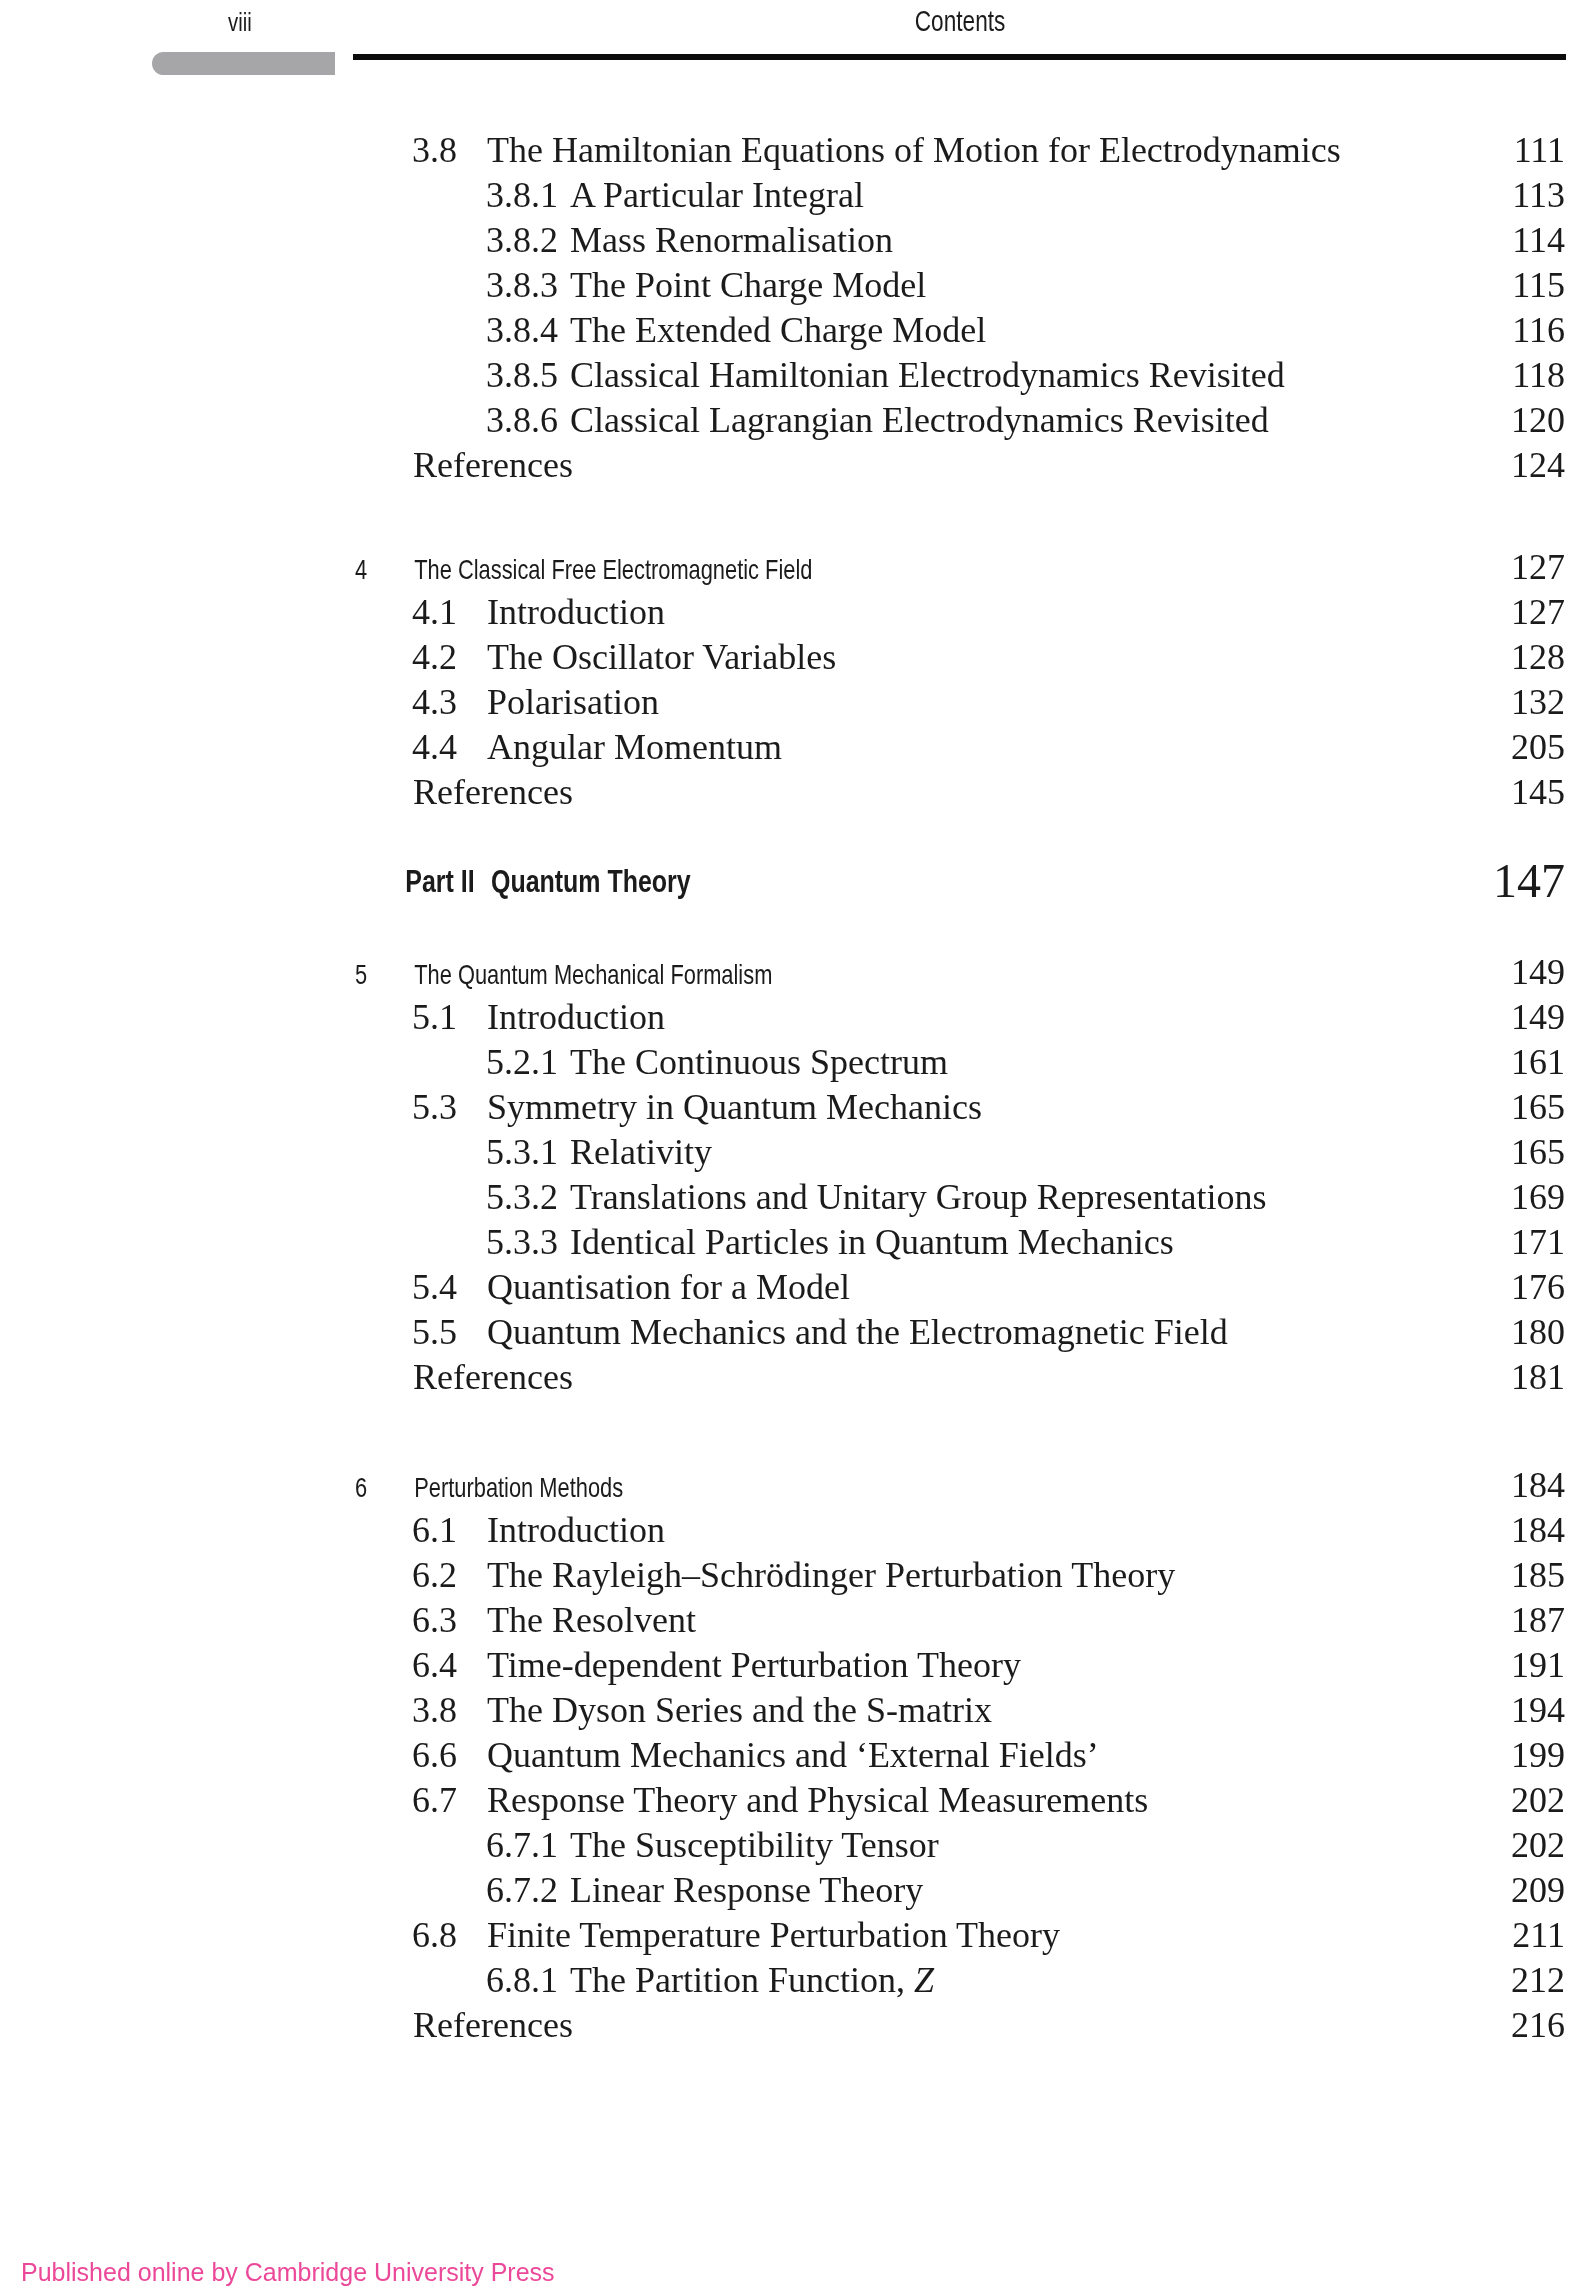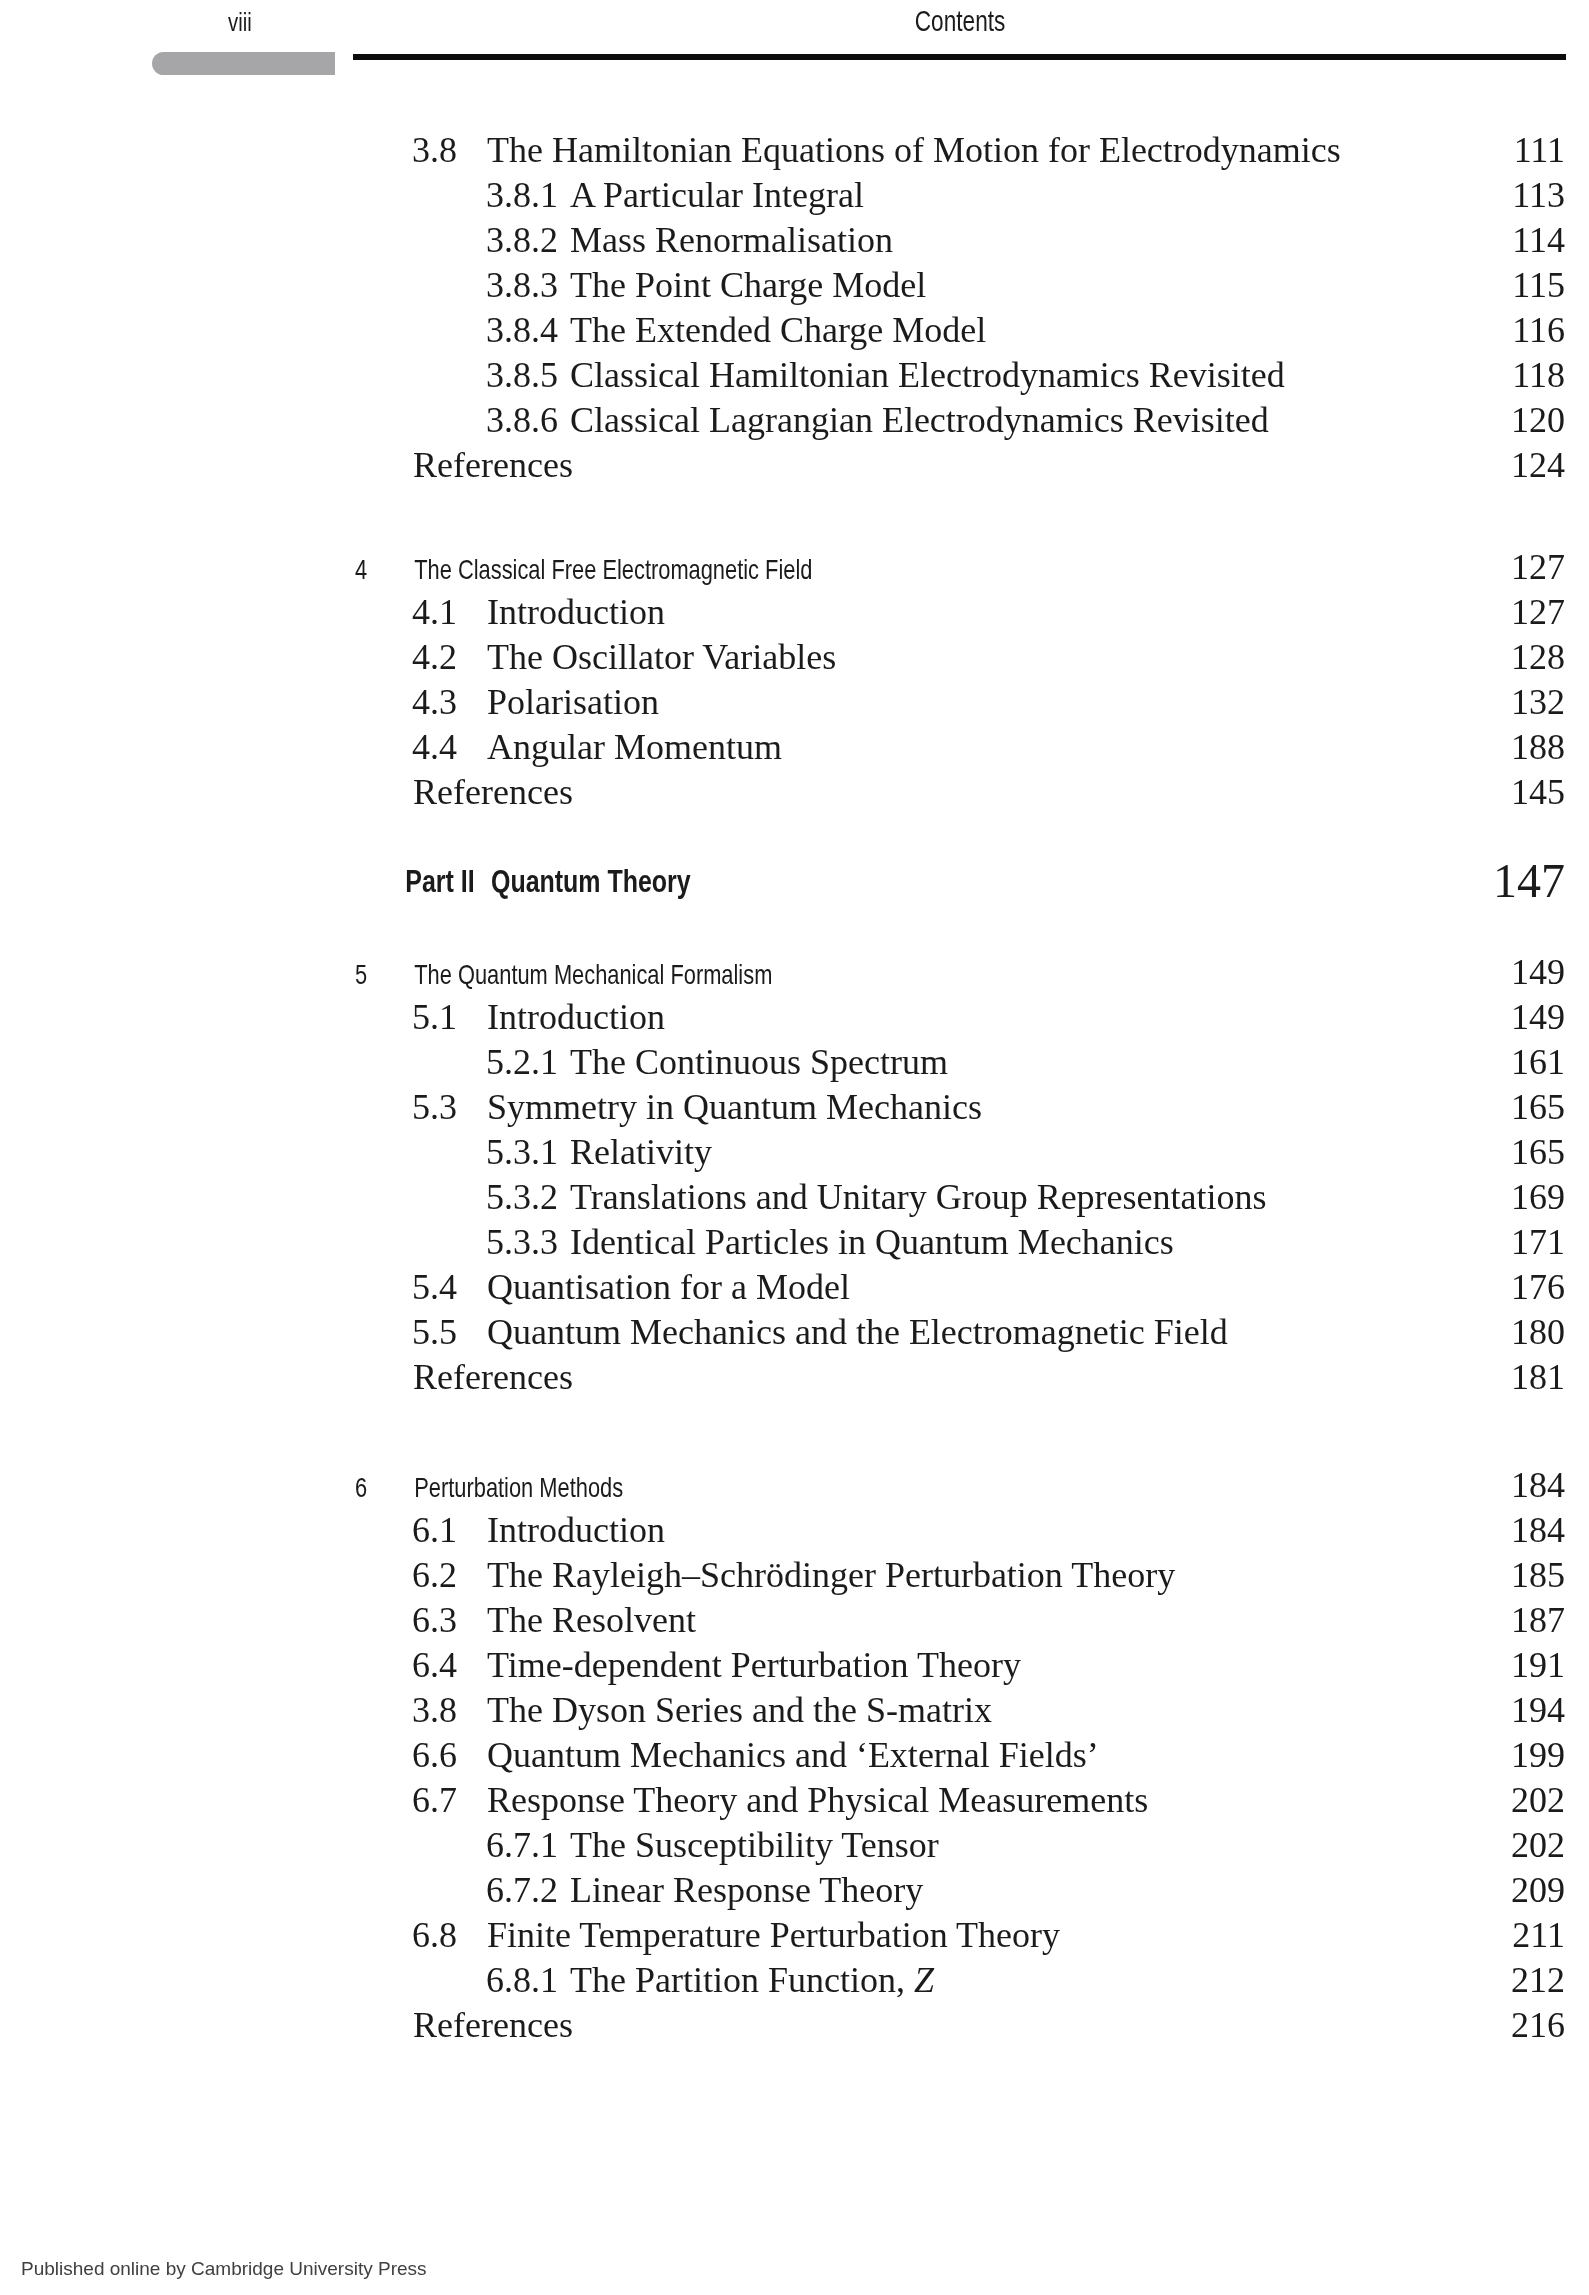--- a/index.html
+++ b/index.html
@@ -66,21 +66,21 @@
     transform:scaleX(0.78);transform-origin:50% 50%;white-space:nowrap;
   }
   .part-label .sp{display:inline-block;width:21px;}
   .row.part .pg{
     position:absolute;right:0;top:0;line-height:45px;font-size:48px;
   }
   .it{font-style:italic;}
   
   .footer{
     position:absolute;left:21px;top:2258px;
-    font-family:"Liberation Sans",sans-serif;font-size:19px;color:#404040;
+    font-family:"Liberation Sans",sans-serif;font-size:25px;color:#ec4899;
   }
 </style>
 </head>
 <body style="color: rgb(27, 27, 27);">
 
 <div class="folio">viii</div>
 <div class="header-title-wrap">
   <span class="header-title">Contents</span>
 </div>
 <div class="gray-bar" style="background: rgb(166, 166, 168);"></div>
@@ -145,21 +145,21 @@
         <span class="pg">128</span>
       </div>
       <div class="row s1">
         <span class="num">4.3</span>
         <span class="ttl"><span>Polarisation</span></span>
         <span class="pg">132</span>
       </div>
       <div class="row s1">
         <span class="num">4.4</span>
         <span class="ttl"><span>Angular Momentum</span></span>
-        <span class="pg">188</span>
+        <span class="pg">205</span>
       </div>
       <div class="row refs">
         <span class="ttl">References</span>
         <span class="pg">145</span>
       </div>
     </div>
     <div class="gap-b"></div>
     <div class="row part">
       <span class="part-center"><span class="part-label"><span>Part II</span><span class="sp"></span><span>Quantum Theory</span></span></span>
       <span class="pg">147</span>

